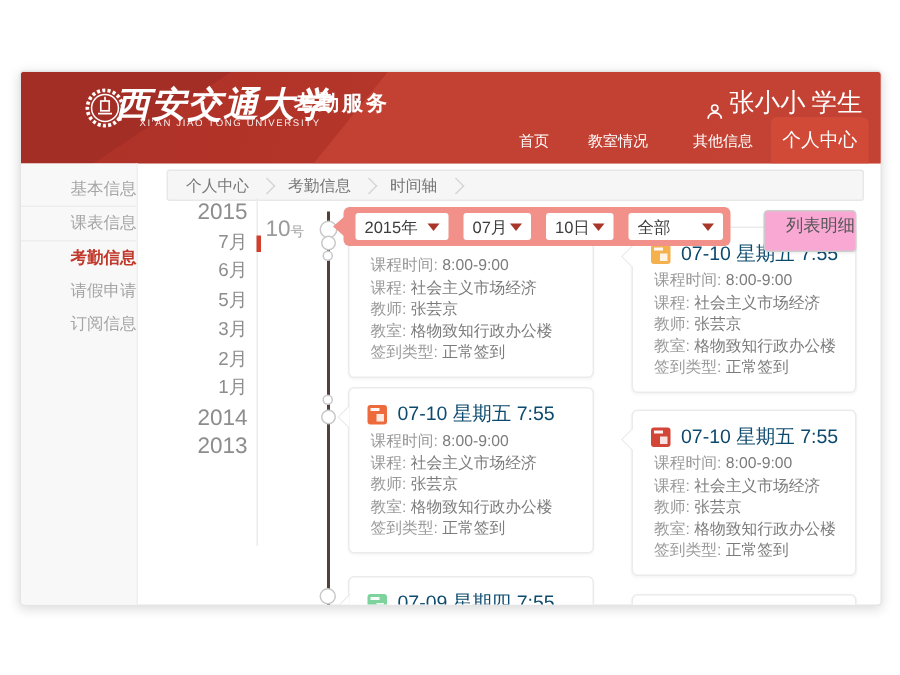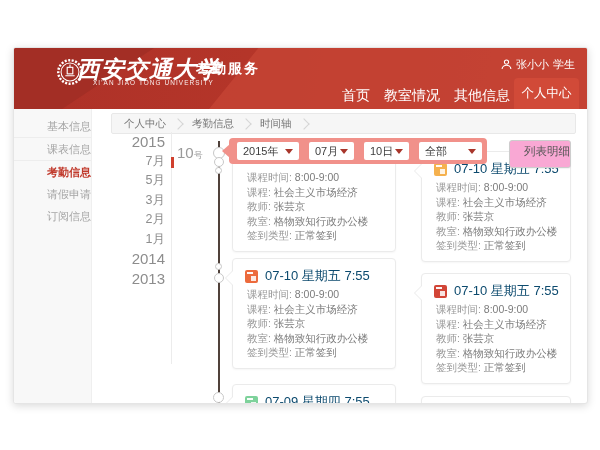--- a/index.html
+++ b/index.html
@@ -11,22 +11,22 @@
           background:linear-gradient(100deg,#ad3128 0%,#b43529 40%,#bd3a2d 70%,#c23f31 100%);overflow:hidden;}
   .wedge-dark{position:absolute;left:0;top:0;width:150px;height:61px;background:#a32e25;
           clip-path:polygon(0 0,140px 0,48px 100%,0 100%);}
   .wedge-light{position:absolute;right:0;top:0;width:380px;height:61px;background:#c44334;
           clip-path:polygon(13% 0,100% 0,100% 100%,0% 100%);opacity:.85;}
   .logo{position:absolute;left:42px;top:10px;width:28px;height:28px;}
   .brand-zh{position:absolute;left:63px;top:6px;color:#fff;font-family:Liberation Sans, sans-serif;
           font-style:italic;font-weight:bold;font-size:23px;letter-spacing:1px;white-space:nowrap;}
   .brand-en{position:absolute;left:79px;top:31px;color:rgba(255,255,255,.92);font-size:6.4px;letter-spacing:1.1px;white-space:nowrap;}
   .app-title{position:absolute;left:182px;top:12px;color:#fff;font-size:14px;font-weight:bold;letter-spacing:2px;}
-  .user{position:absolute;right:14px;top:9px;color:#fff;font-size:11px;display:flex;align-items:center;gap:4px;cursor:pointer;}
-  .nav-link{position:absolute;top:36px;height:25px;line-height:22px;color:#fff;font-size:14px;text-align:center;cursor:pointer;}
+  .user{position:absolute;right:14px;top:9px;color:#fff;font-size:17px;display:flex;align-items:flex-end;gap:4px;cursor:pointer;}
+  .nav-link{position:absolute;top:36px;height:25px;line-height:22px;color:#fff;font-size:10px;text-align:center;cursor:pointer;}
   .nav-home{left:327px;width:30px;}
   .nav-classroom{left:370px;width:56px;}
   .nav-other{left:440px;width:56px;}
   .nav-tab{position:absolute;left:500px;top:30px;width:65px;height:31px;background:#d14a38;
           border-radius:4px 4px 0 0;color:#fff;font-size:12.5px;text-align:center;line-height:31px;cursor:pointer;}
   
   .sidebar{position:absolute;left:0;top:61px;width:78px;height:296px;background:#f8f8f8;border-right:1px solid #efefef;box-sizing:border-box;padding-top:6px;}
   .side-item{height:22px;line-height:22px;text-align:right;font-size:11px;color:#a5a5a5;cursor:pointer;}
   .side-item.divided{border-bottom:1px solid #ededed;}
   .side-item.active{color:#c0392b;font-weight:bold;}
@@ -135,20 +135,21 @@
     <span class="crumb-sep"></span>
     <span class="crumb">考勤信息</span>
     <span class="crumb-sep"></span>
     <span class="crumb">时间轴</span>
     <span class="crumb-sep"></span>
   </div>
 
   <div class="years">
     <div class="yi year">2015</div>
     <div class="yi month current">7月</div>
+    <div class="yi month">6月</div>
     <div class="yi month">5月</div>
     <div class="yi month">3月</div>
     <div class="yi month">2月</div>
     <div class="yi month">1月</div>
     <div class="yi year">2014</div>
     <div class="yi year">2013</div>
   </div>
 
   <div class="tl-line"></div>
   <div class="tl-dot dot-a"></div>

